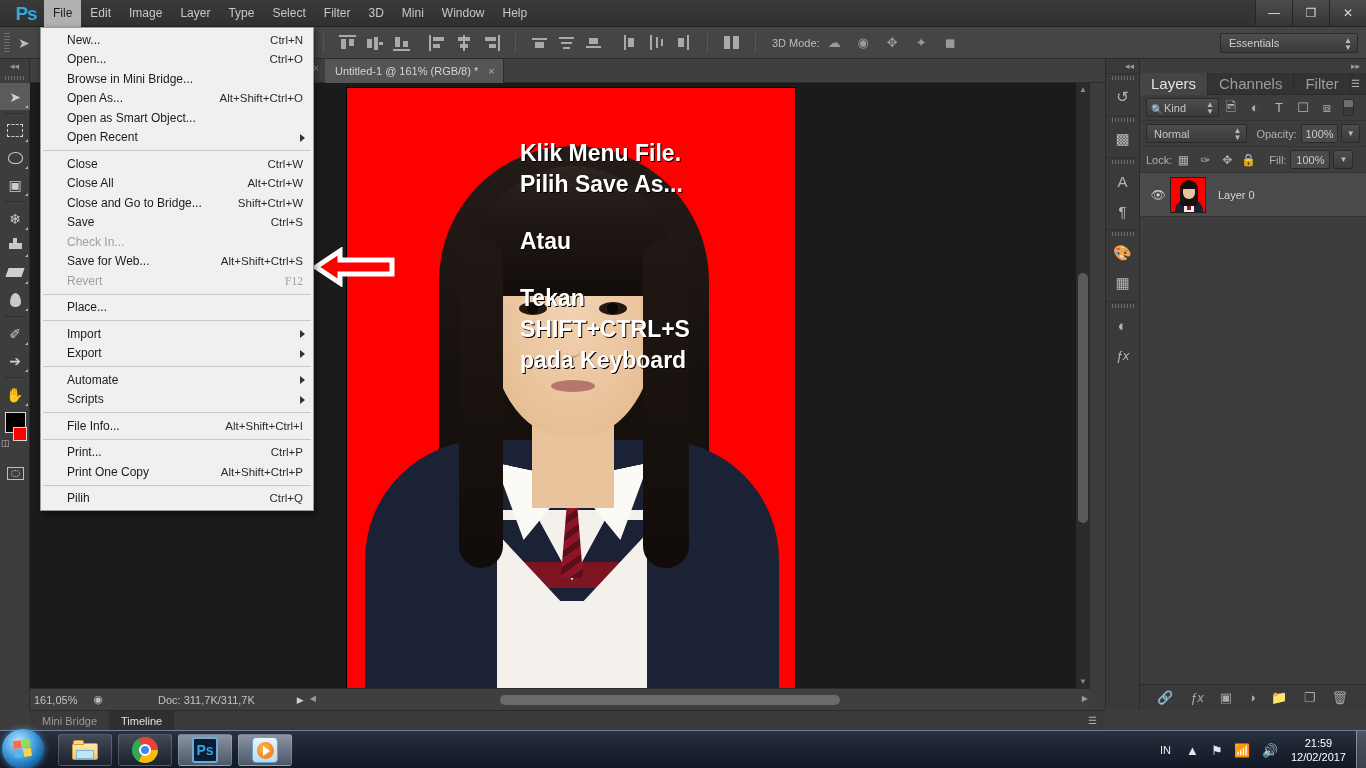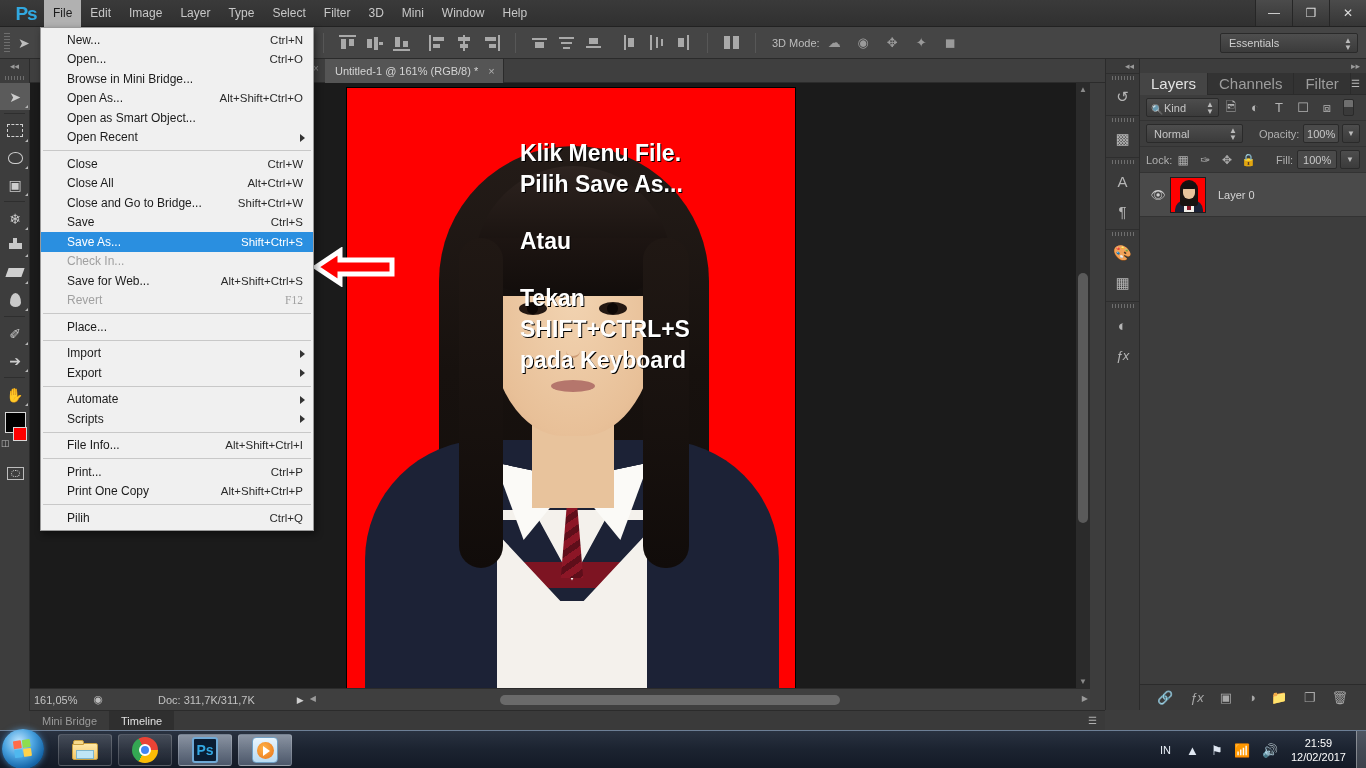--- a/index.html
+++ b/index.html
@@ -269,21 +269,21 @@
   }
   .filter-box .mag { position:absolute; left:4px; top:2px; font-size:10px; color:#bbb; }
   .filter-box .arrows { position:absolute; right:4px; top:2px; font-size:8px; line-height:7px; color:#bbb; text-align:center;}
   .filter-ic { width:24px; text-align:center; color:#b4b4b4; font-size:13px; }
   .onoff { width:11px;height:17px;margin-left:4px;
     background:linear-gradient(180deg,#6f6f6f 0 50%, #3a3a3a 50% 100%); border:1px solid #2a2a2a; border-radius:2px;}
   .blend-select {
     width:108px;height:19px;background:linear-gradient(180deg,#4d4d4d,#3b3b3b);
     border:1px solid #2a2a2a;border-radius:2px;color:#c6c6c6;font-size:11px;line-height:18px;padding-left:7px;position:relative;}
   .blend-select .arrows{position:absolute;right:5px;top:2px;font-size:8px;line-height:7px;color:#bbb;text-align:center;}
-  .lbl { color:#b0b0b0; font-size:11px; margin-left:16px; }
+  .lbl { color:#b0b0b0; font-size:11px; margin-left:9px; }
   .numfield { width:40px;height:19px;background:#4a4a4a;border:1px solid #2a2a2a;border-radius:2px;
      color:#c9c9c9;font-size:11px;line-height:18px;text-align:center;margin-left:4px;}
   .stepbtn { width:20px;height:19px;background:linear-gradient(180deg,#4d4d4d,#3b3b3b);border:1px solid #2a2a2a;
      border-radius:2px;margin-left:3px;color:#bbb;font-size:8px;display:flex;align-items:center;justify-content:center;}
   .lock-ic { width:22px; text-align:center; color:#adadad; font-size:12px; }
 
   .layer-item { display:flex; align-items:center; height:44px; padding:0 6px; border-bottom:1px solid #333; background:#4a4a4a;}
   .eye { width:24px; text-align:center; color:#cfcfcf; font-size:12px; }
   .layer-thumb { width:36px;height:36px;border:1px solid #1e1e1e;background:#ff0000; position:relative; overflow:hidden;}
   .lt-hair{position:absolute;left:9px;top:2px;width:18px;height:26px;background:#191210;border-radius:9px 9px 3px 3px;}
@@ -730,24 +730,20 @@
         <span class="accel">Alt+Ctrl+W</span>
       </div>
       <div class="dd-item">
         <span class="lbl2">Close and Go to Bridge...</span>
         <span class="accel">Shift+Ctrl+W</span>
       </div>
       <div class="dd-item">
         <span class="lbl2">Save</span>
         <span class="accel">Ctrl+S</span>
       </div>
-      <div class="dd-item highlight">
-        <span class="lbl2">Save As...</span>
-        <span class="accel">Shift+Ctrl+S</span>
-      </div>
       <div class="dd-item disabled">
         <span class="lbl2">Check In...</span>
         <span class="accel"></span>
       </div>
       <div class="dd-item">
         <span class="lbl2">Save for Web...</span>
         <span class="accel">Alt+Shift+Ctrl+S</span>
       </div>
       <div class="dd-item disabled">
         <span class="lbl2">Revert</span>

